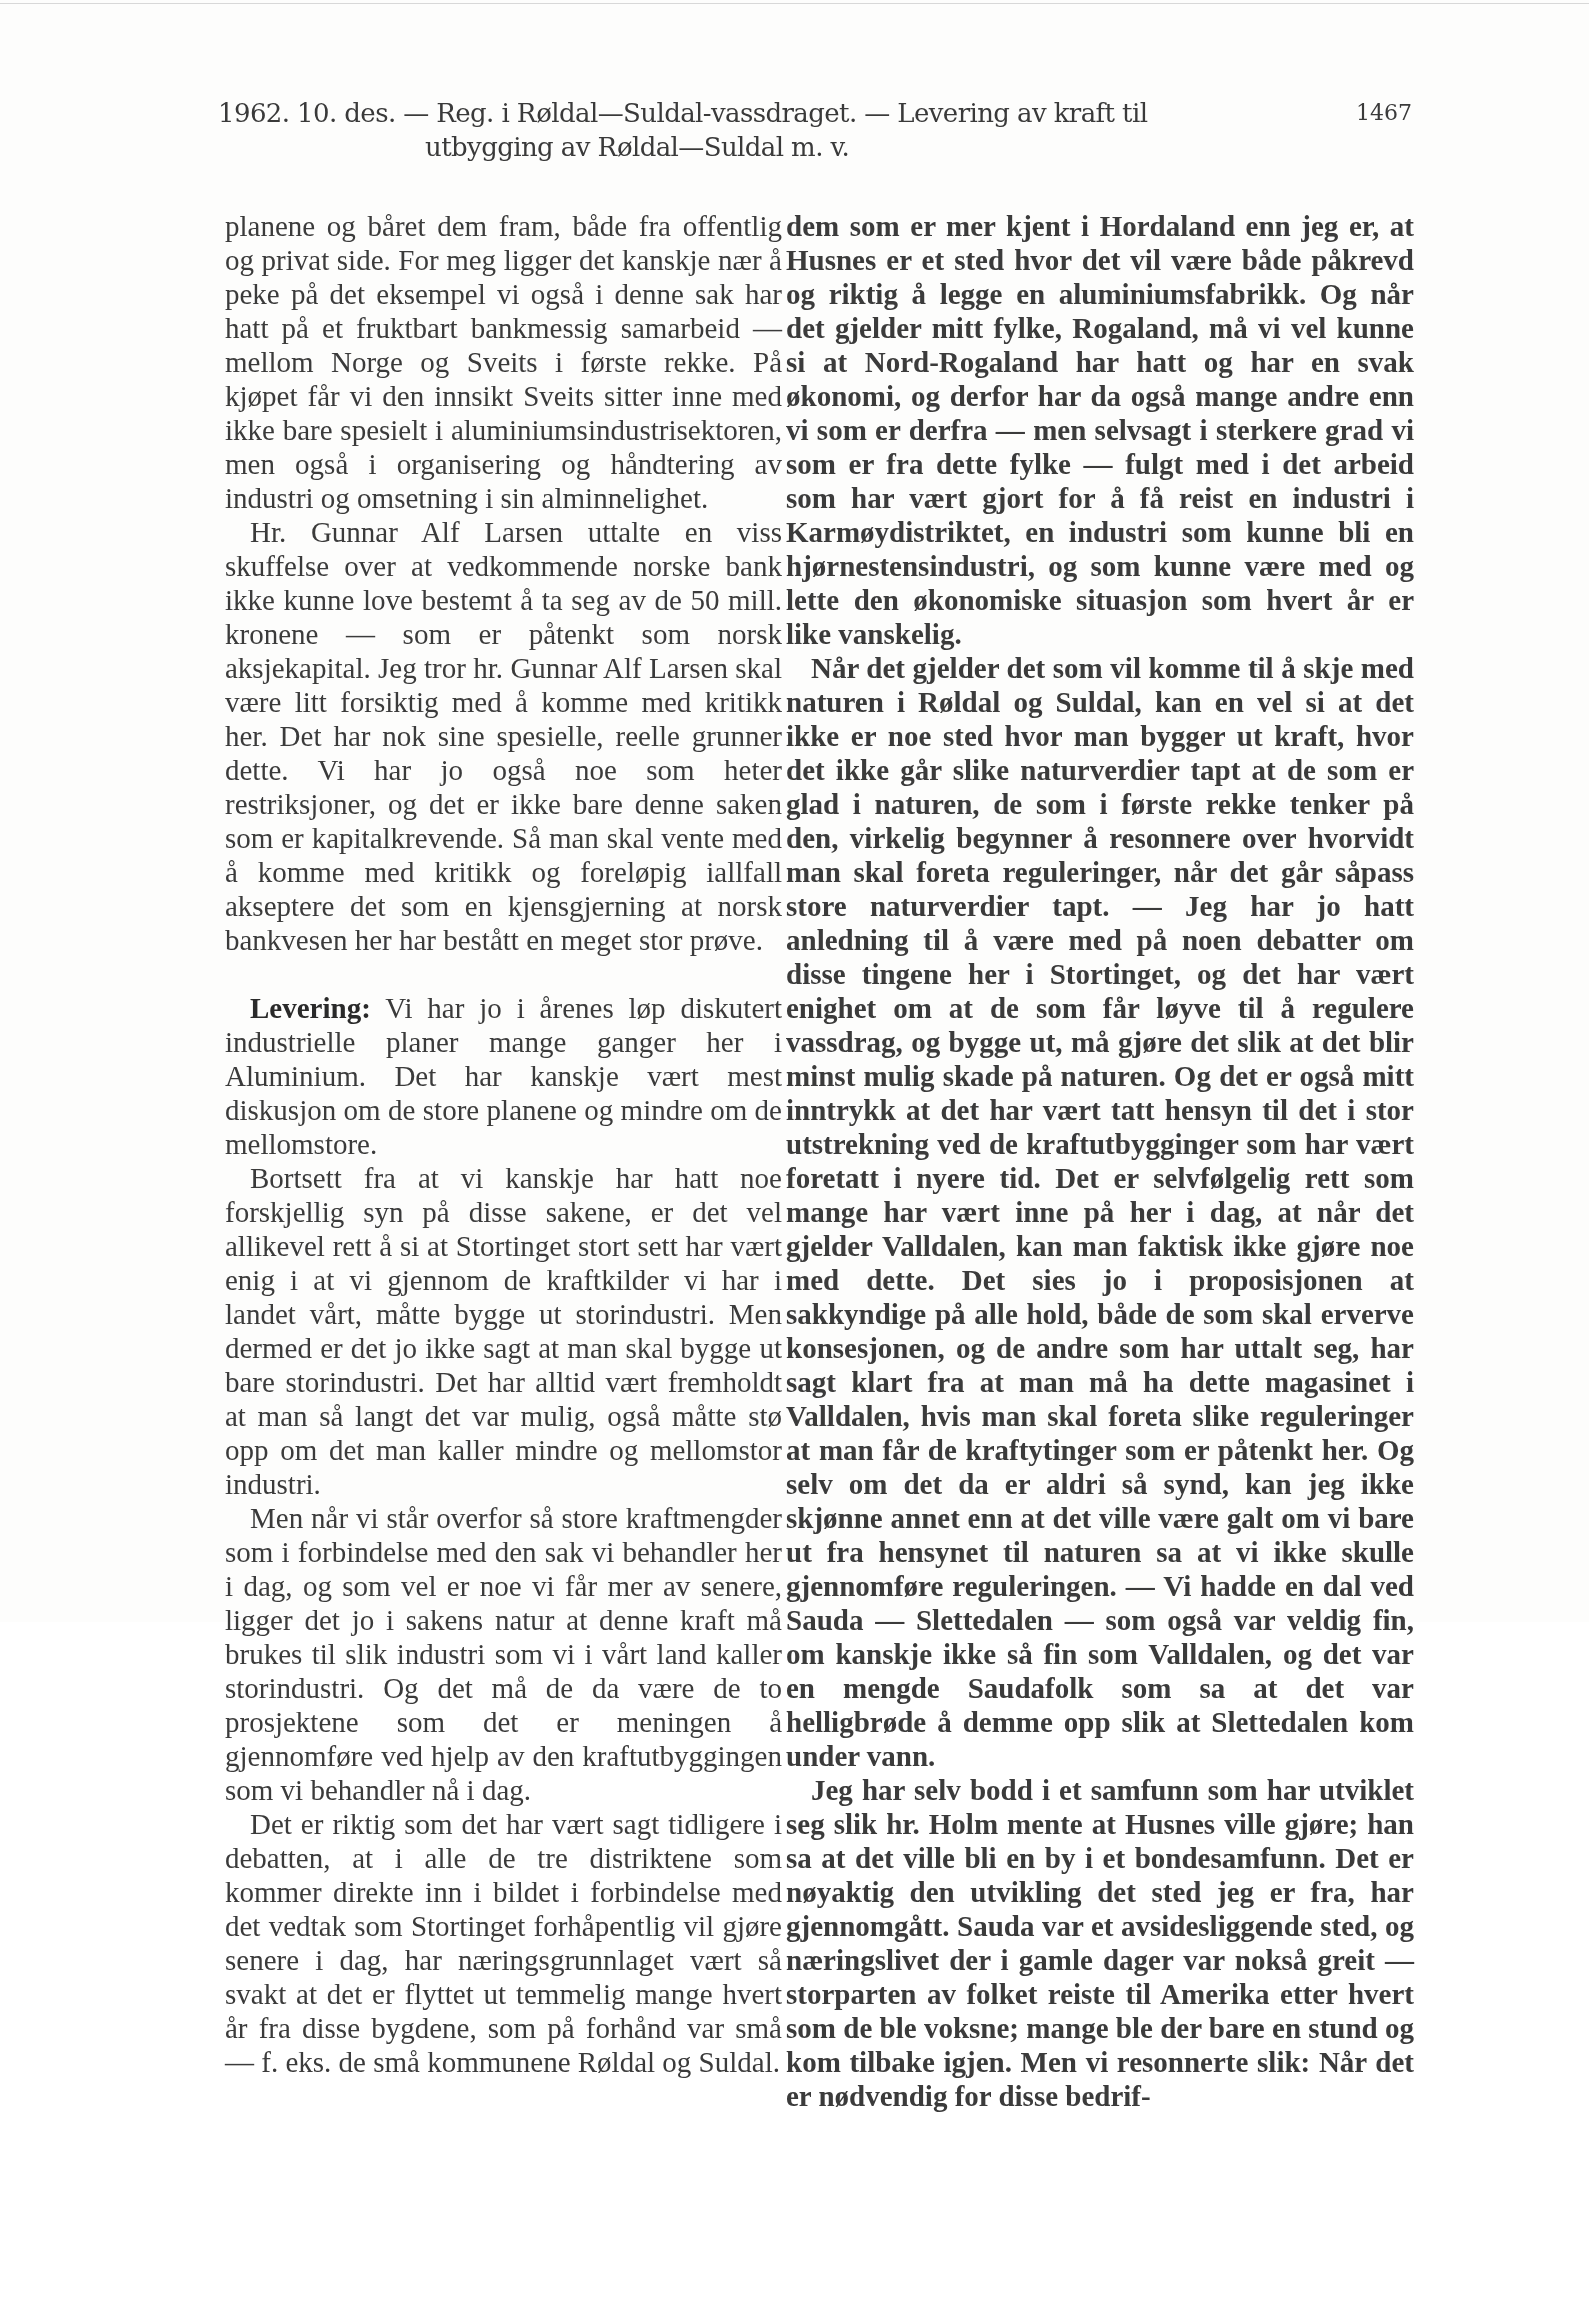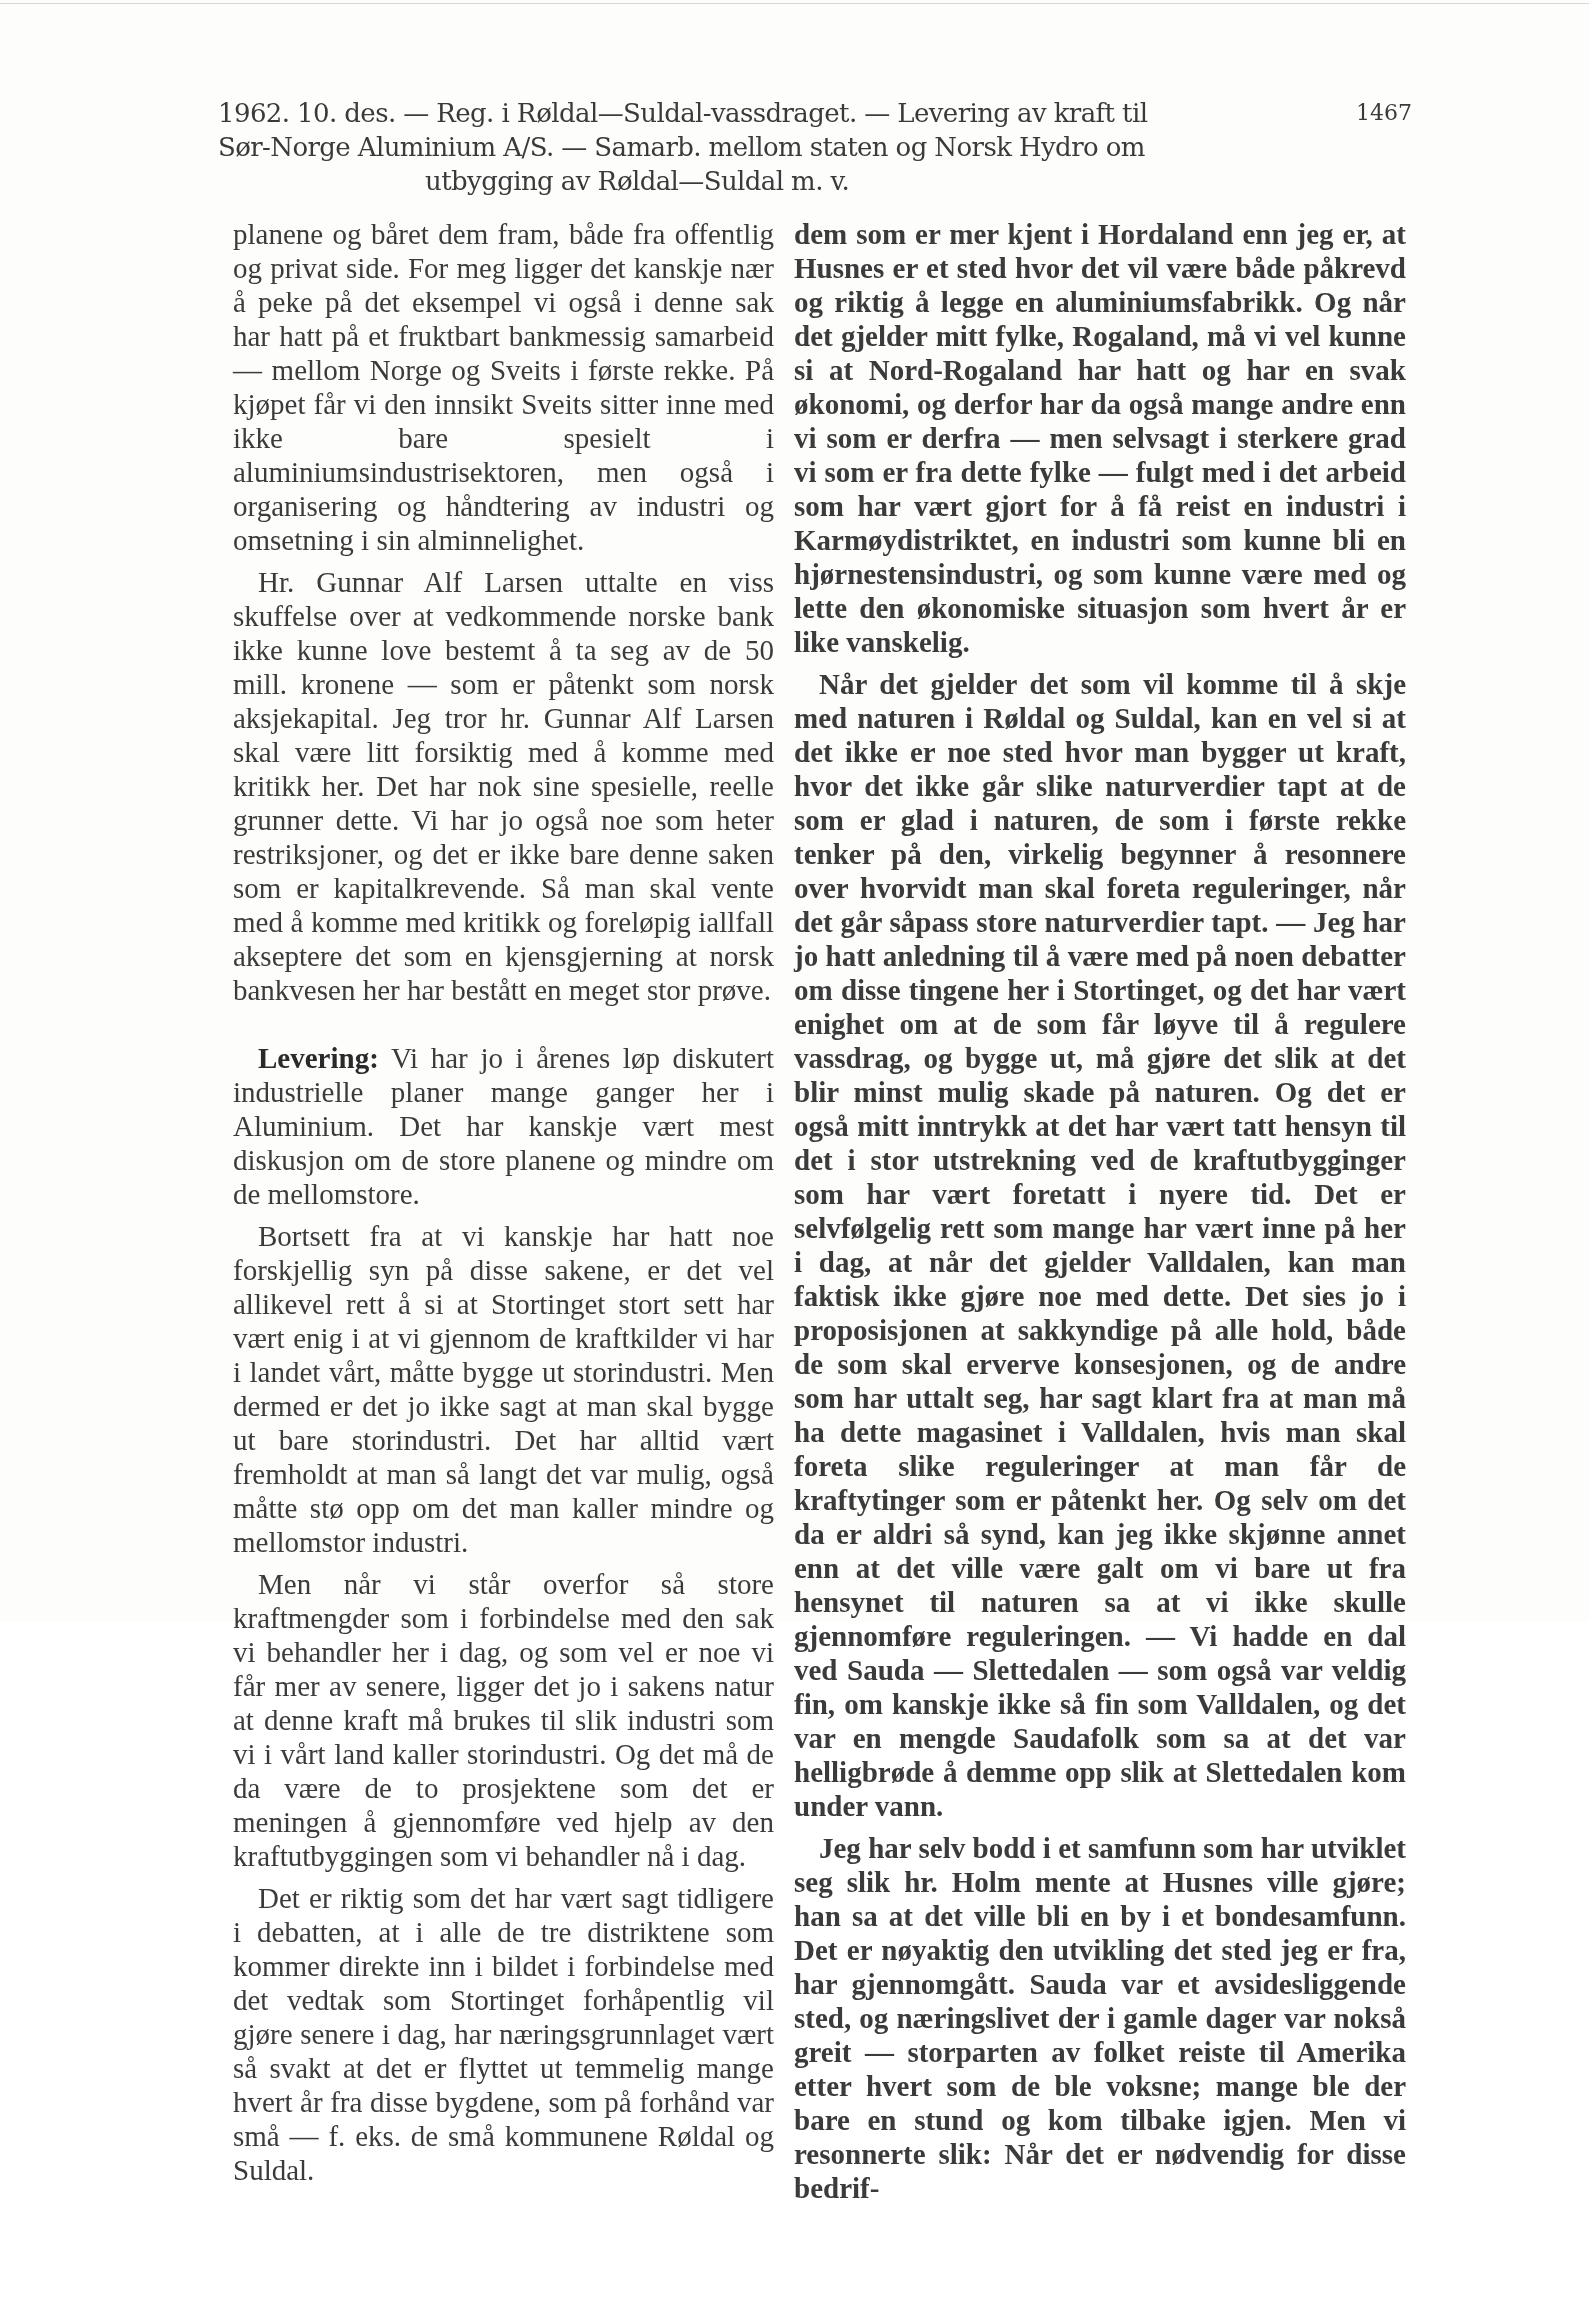--- a/index.html
+++ b/index.html
@@ -13,34 +13,33 @@
   .header .l1 { padding-left: 0; }
   .header .l2 { padding-left: 0; }
   .header .l3 { padding-left: 207px; }
   .pagenum { position: absolute; left: 1356px; top: 96px; font-family: "DejaVu Serif", "Liberation Serif", serif;
              font-size: 22px; line-height: 34px; color: #3a3a3a; }
   .col { position: absolute; top: 209px; width: 557px;
          font-family: "Liberation Serif", "DejaVu Serif", serif; color: #3b3b3b;
          font-size: 29px; line-height: 34px; text-align: justify; }
   .col.left { left: 225px; }
   .col.right { left: 786px; width: 628px; font-weight: bold; }
-  .col p { margin: 8px; text-indent: 0; }
+  .col p { margin: 0; text-indent: 0; }
   .col p.ind { text-indent: 25px; }
   .col p.gap { margin-top: 34px; }
   .speaker { font-weight: bold; color: #2a2a2a; }
 </style>
 </head>
 <body>
 
 <div class="page">
   <div class="scanline"></div>
 
   <div class="header">
     <span class="hl l1">1962.  10. des. — Reg. i Røldal—Suldal-vassdraget. — Levering av kraft til</span>
-    <span class="hl l2">Sør-Norge Aluminium A/S. — Samarb. mellom staten og Norsk Hydro om</span>
     <span class="hl l3">utbygging av Røldal—Suldal m. v.</span>
   </div>
   <div class="pagenum">1467</div>
 
   <div class="col left">
     <p>planene og båret dem fram, både fra offentlig og privat side. For meg ligger det kanskje nær å peke på det eksempel vi også i denne sak har hatt på et fruktbart bankmessig samarbeid — mellom Norge og Sveits i første rekke. På kjøpet får vi den innsikt Sveits sitter inne med ikke bare spesielt i aluminiumsindustrisektoren, men også i organisering og håndtering av industri og omsetning i sin alminnelighet.</p>
     <p class="ind">Hr. Gunnar Alf Larsen uttalte en viss skuffelse over at vedkommende norske bank ikke kunne love bestemt å ta seg av de 50 mill. kronene — som er påtenkt som norsk aksjekapital. Jeg tror hr. Gunnar Alf Larsen skal være litt forsiktig med å komme med kritikk her. Det har nok sine spesielle, reelle grunner dette. Vi har jo også noe som heter restriksjoner, og det er ikke bare denne saken som er kapitalkrevende. Så man skal vente med å komme med kritikk og foreløpig iallfall akseptere det som en kjensgjerning at norsk bankvesen her har bestått en meget stor prøve.</p>
     <p class="ind gap"><span class="speaker">Levering:</span><span> Vi har jo i årenes løp diskutert industrielle planer mange ganger her i Aluminium. Det har kanskje vært mest diskusjon om de store planene og mindre om de mellomstore.</span></p>
     <p class="ind">Bortsett fra at vi kanskje har hatt noe forskjellig syn på disse sakene, er det vel allikevel rett å si at Stortinget stort sett har vært enig i at vi gjennom de kraftkilder vi har i landet vårt, måtte bygge ut storindustri. Men dermed er det jo ikke sagt at man skal bygge ut bare storindustri. Det har alltid vært fremholdt at man så langt det var mulig, også måtte stø opp om det man kaller mindre og mellomstor industri.</p>
     <p class="ind">Men når vi står overfor så store kraftmengder som i forbindelse med den sak vi behandler her i dag, og som vel er noe vi får mer av senere, ligger det jo i sakens natur at denne kraft må brukes til slik industri som vi i vårt land kaller storindustri. Og det må de da være de to prosjektene som det er meningen å gjennomføre ved hjelp av den kraftutbyggingen som vi behandler nå i dag.</p>

